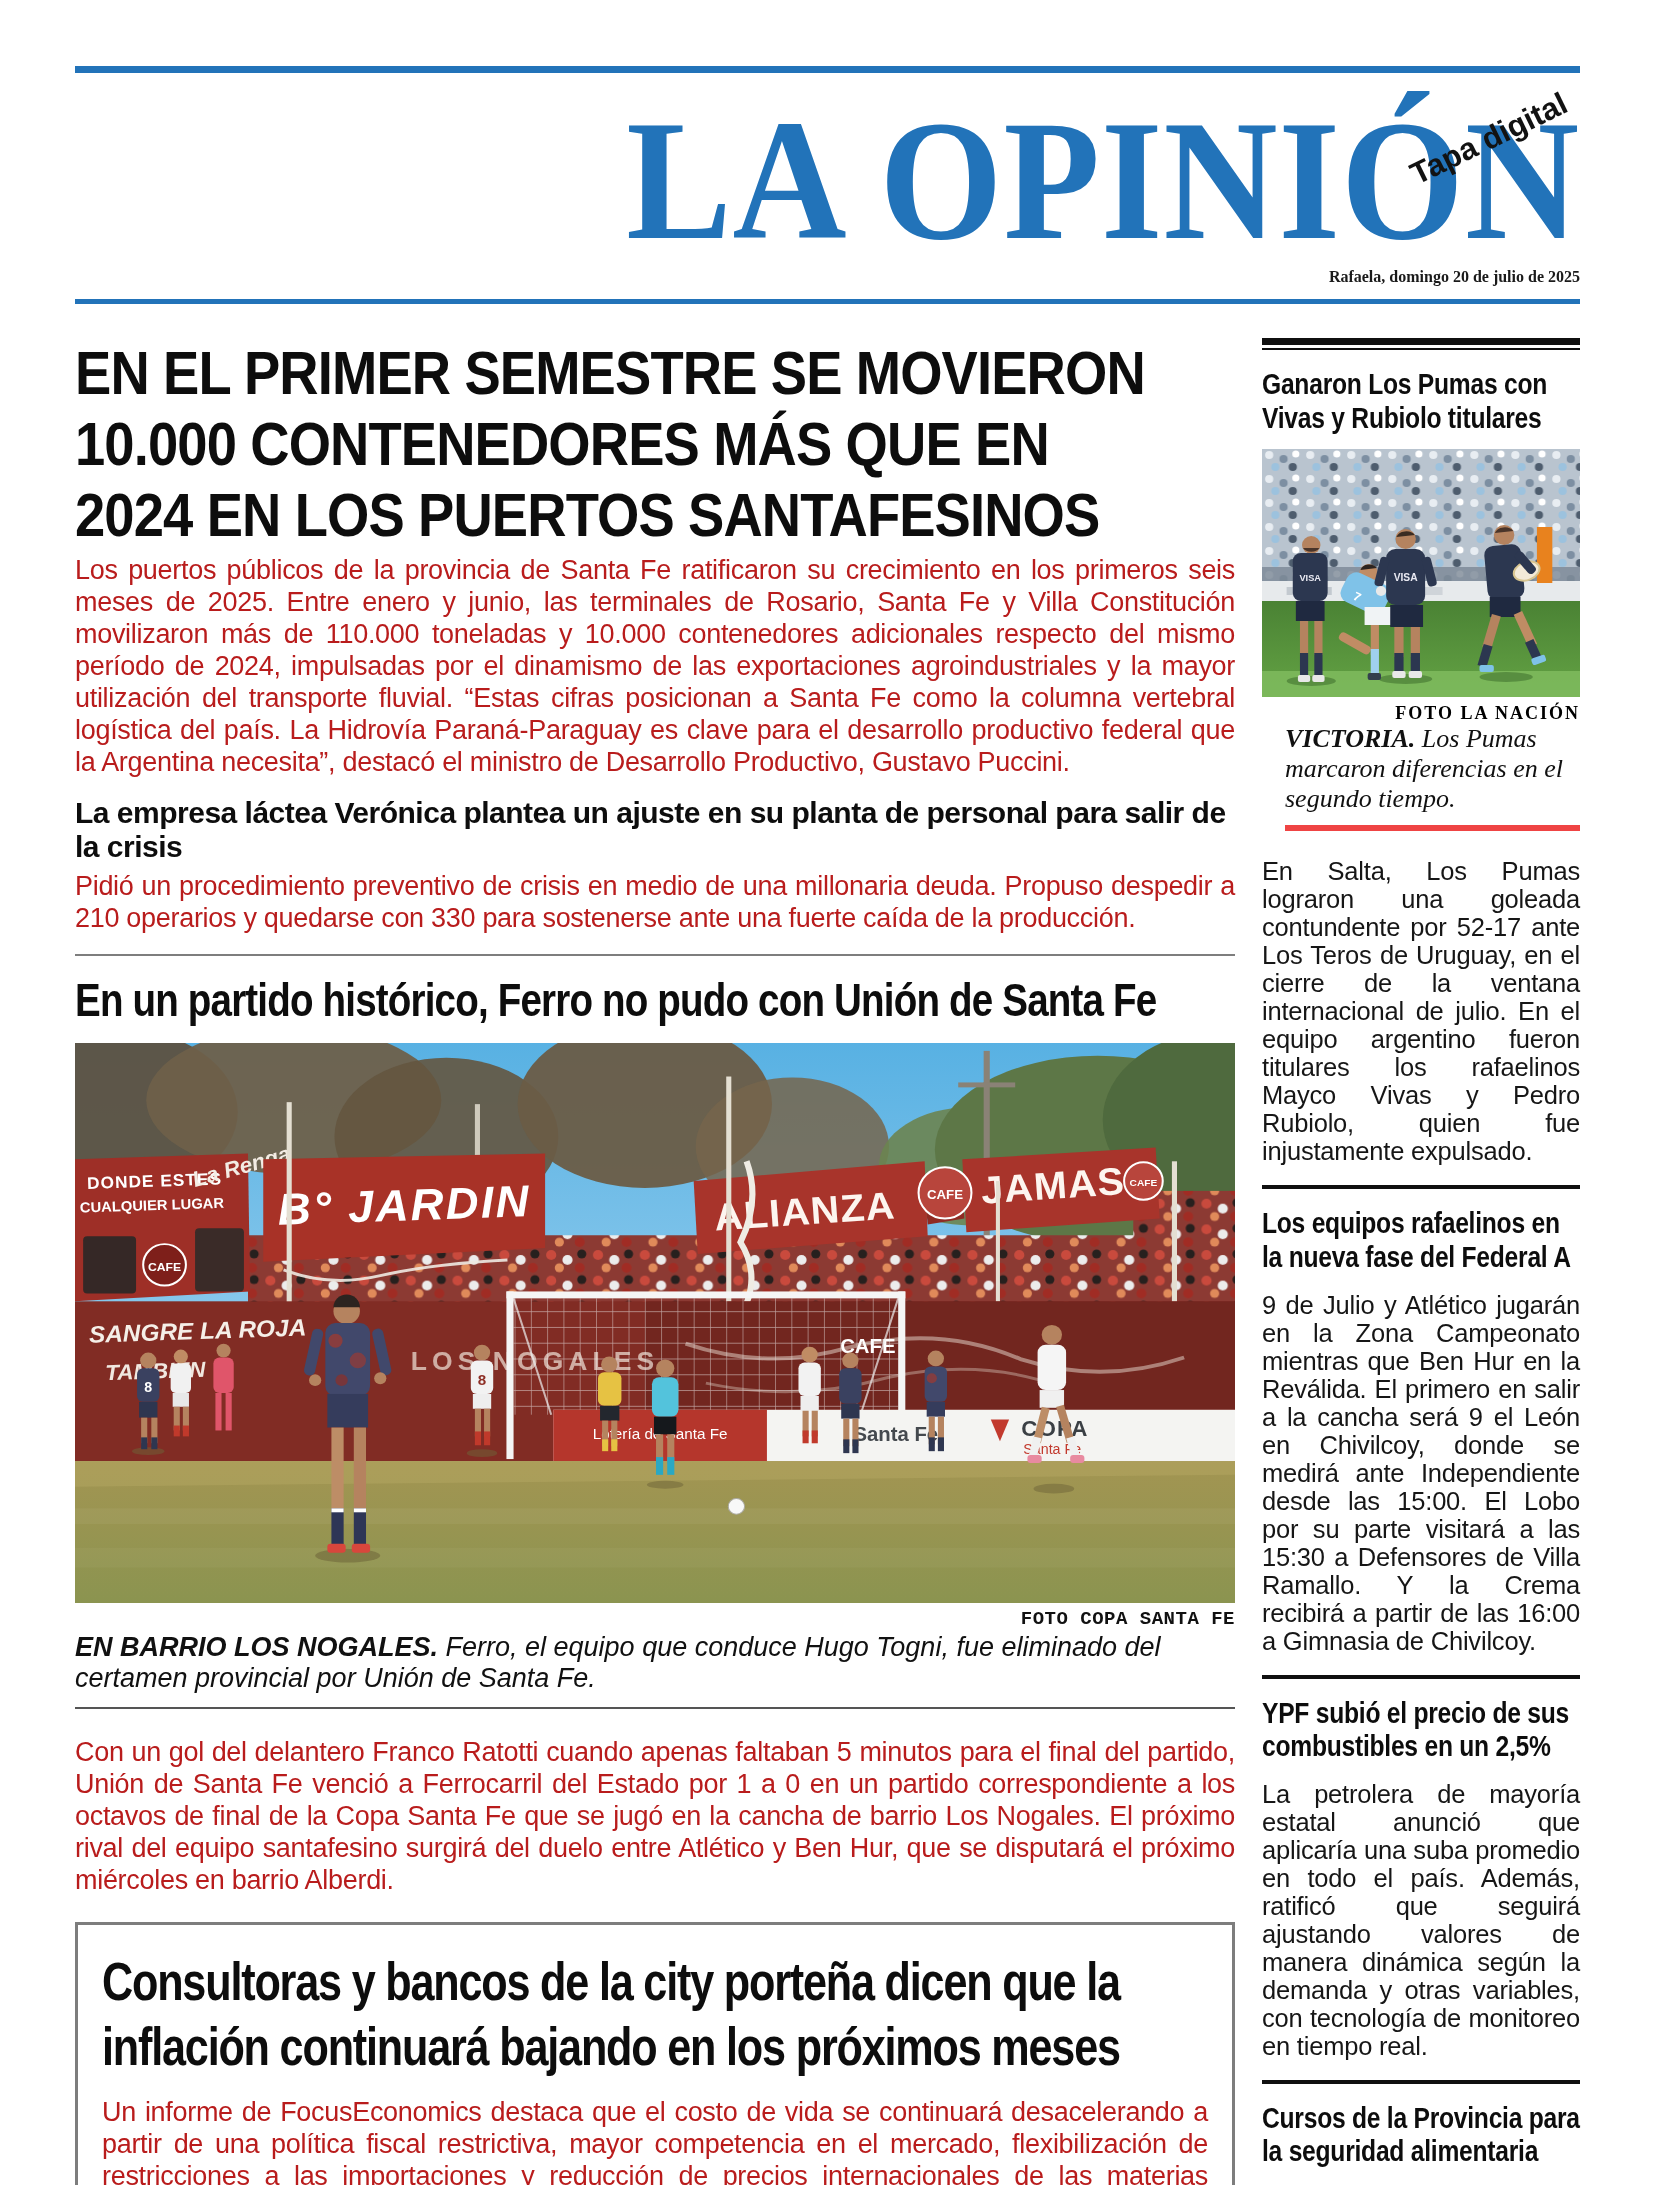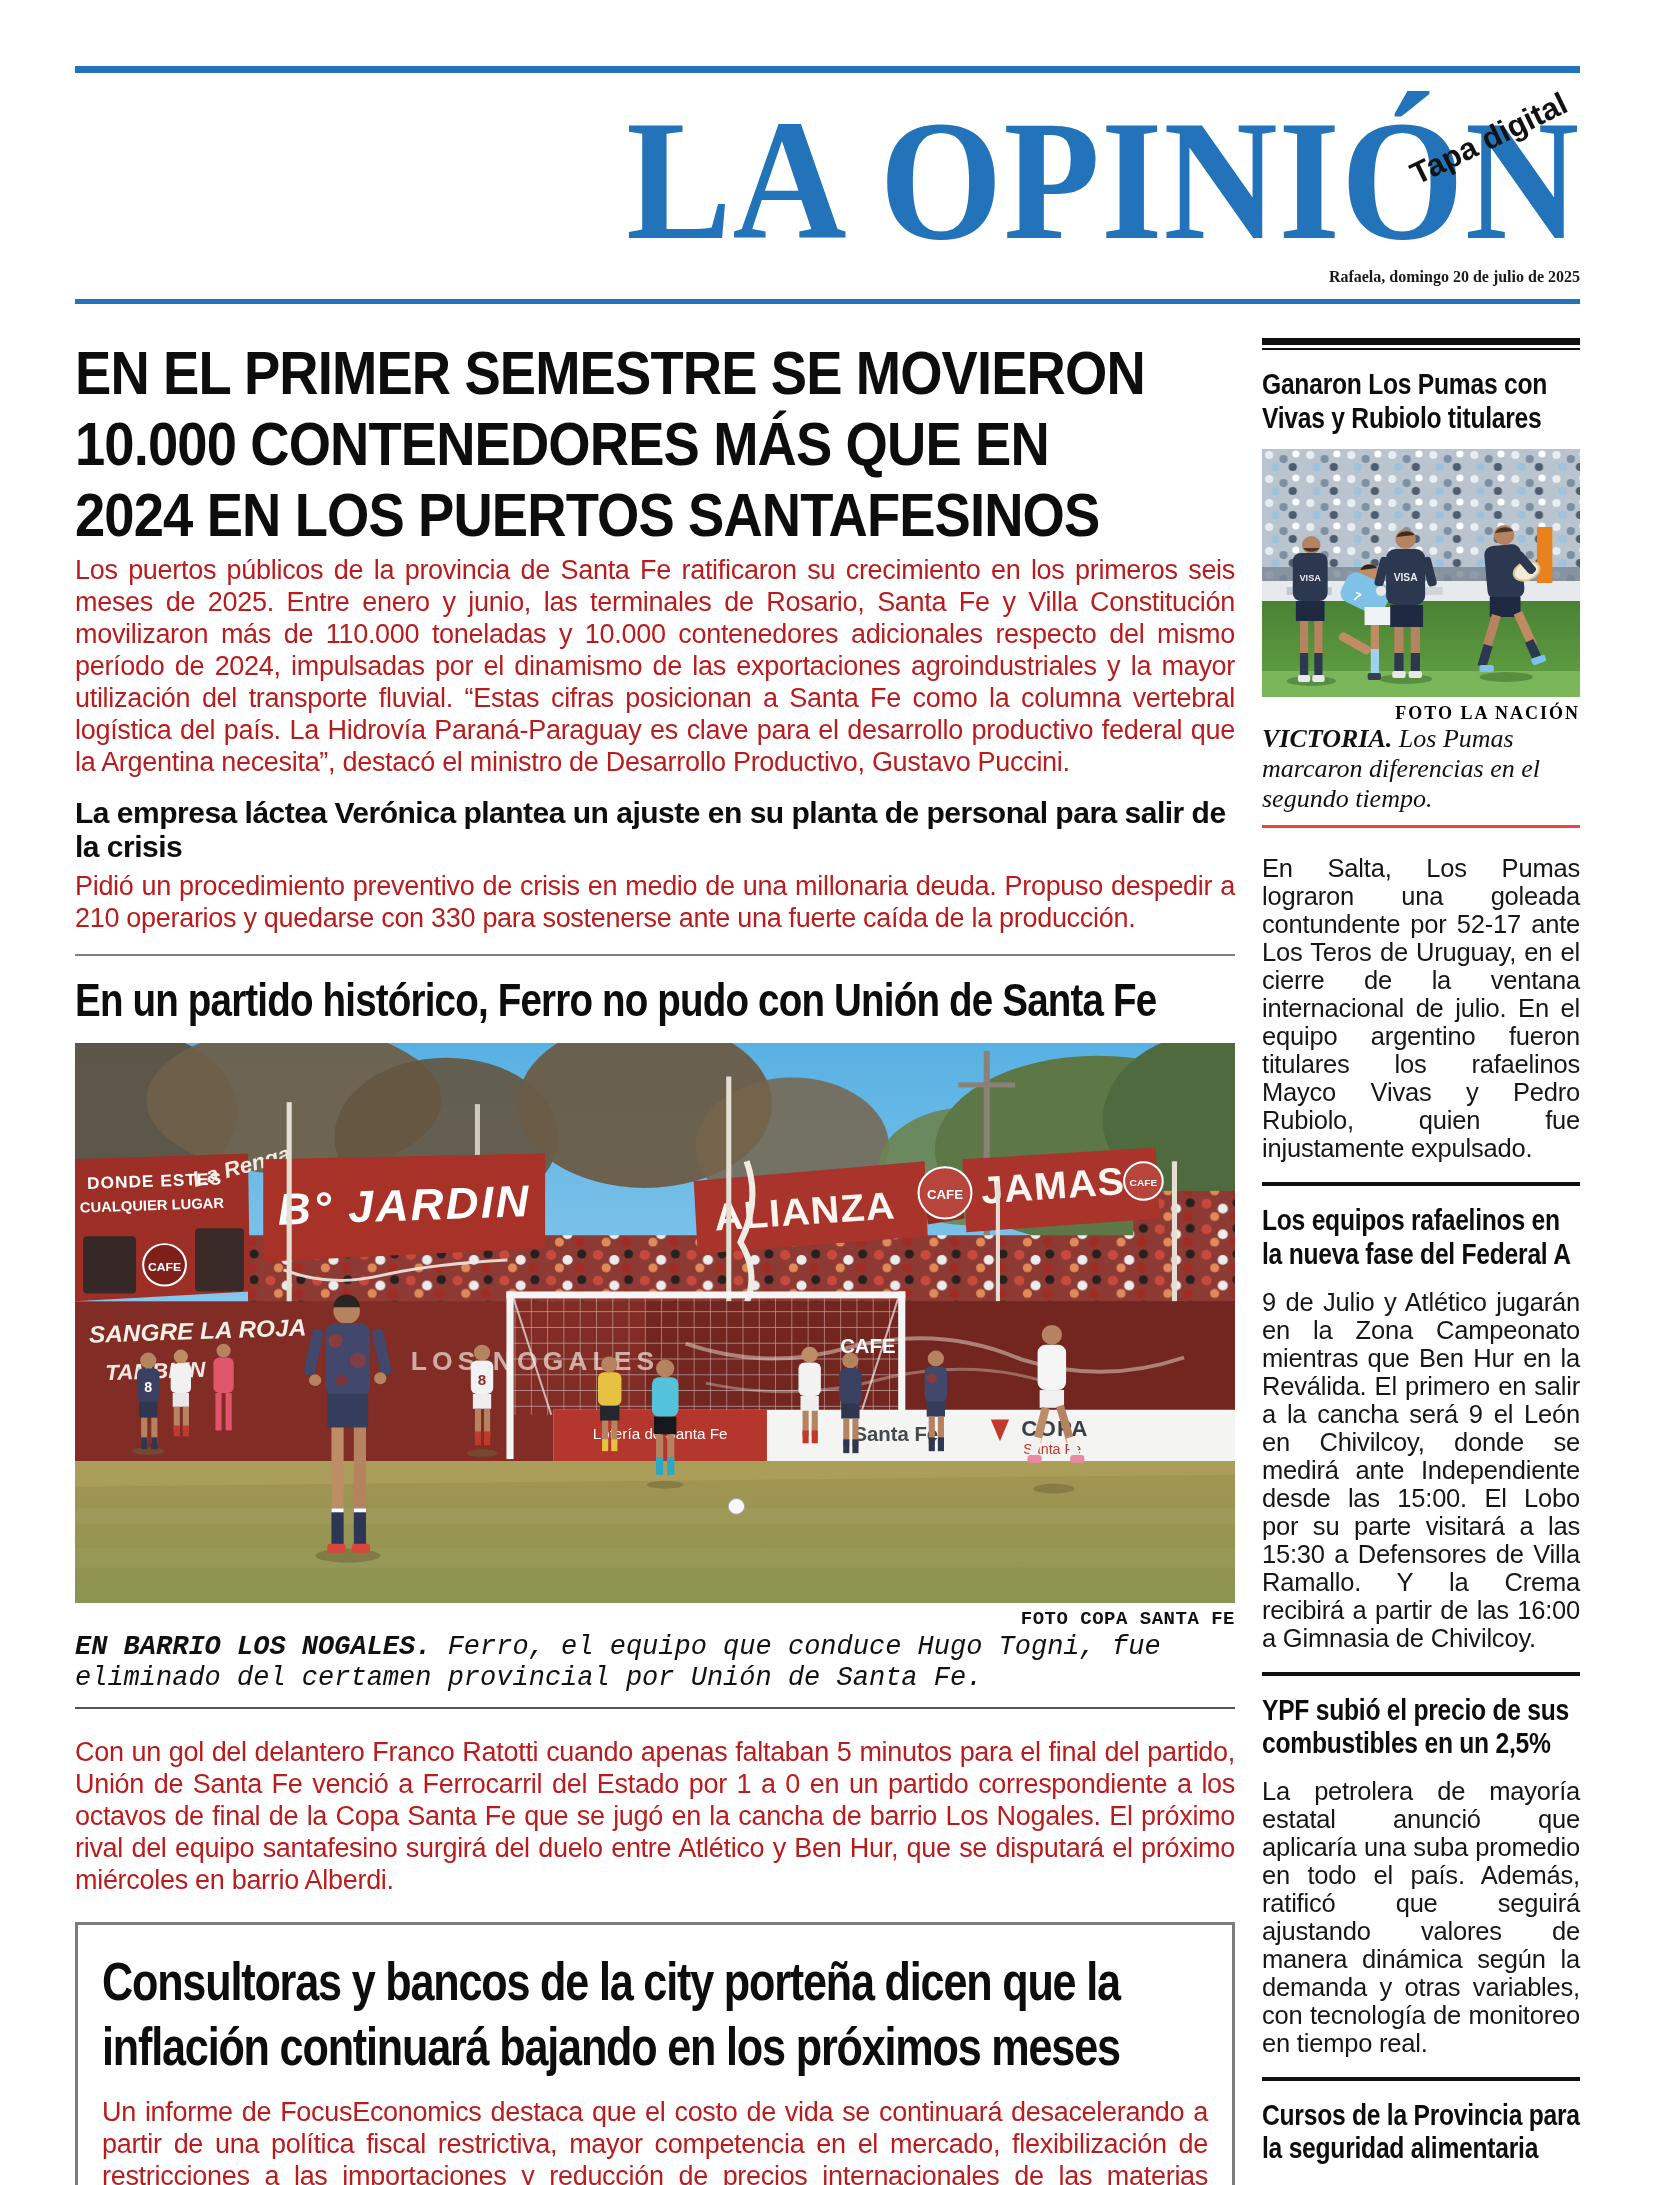--- a/index.html
+++ b/index.html
@@ -45,21 +45,21 @@
   .sub-h{font-size:30px;font-weight:bold;letter-spacing:-0.5px;margin:18px 0 0;color:#0d0d0d;}
   .sub-body{margin-top:6px;}
   .rule-thin{border:none;border-top:2px solid #7e7e7e;margin:20px 0 0;}
   .h-ferro{
     font-weight:bold;font-size:47px;letter-spacing:-1px;color:#0d0d0d;margin:16px 0 0;
     width:122%;transform:scaleX(0.82);transform-origin:left top;white-space:nowrap;
   }
   .photo-main{display:block;width:1160px;height:560px;margin-top:16px;}
   .credit{font-weight:bold;font-size:19px;letter-spacing:0.5px;text-align:right;margin-top:5px;color:#111;font-family:Liberation Mono, monospace;}
   .caption{
-    font-family:Liberation Mono, monospace;font-style:italic;
+    font-family:Liberation Sans, sans-serif;font-style:italic;
     font-size:27px;line-height:1.16;margin-top:2px;color:#111;
     padding-bottom:12px;border-bottom:2px solid #555;
   }
   .caption .cap-lead{font-weight:bold;}
   .match-body{margin-top:18px;}
   .box{border:3px solid #7d7d7d;margin-top:26px;padding:24px 24px 26px;}
   .box-h{
     font-weight:bold;font-size:54px;line-height:1.2;letter-spacing:-1.5px;color:#0d0d0d;margin:0;
     width:125%;transform:scaleX(0.8);transform-origin:left top;
   }
@@ -74,21 +74,21 @@
   }
   .sb-h span{display:block;white-space:nowrap;}
   .sb-photo{display:block;width:318px;height:248px;margin-top:14px;}
   .sb-credit{
     font-family:"Liberation Serif", serif;font-weight:bold;
     font-size:18px;letter-spacing:2px;text-align:right;margin-top:6px;color:#000000;
   }
   .sb-caption{
     font-family:"Liberation Serif", serif;font-style:italic;
     font-size:26px;line-height:1.14;margin-top:0;color:#111;
-    padding-bottom:12px;border-bottom:3px solid #ef4444;
+    padding-bottom:12px;border-bottom:6px solid #ef4444;margin-left:23px;
   }
   .sb-caption .cap-lead{font-weight:bold;}
   .sb-body{
     font-size:25.5px;line-height:28px;text-align:justify;
     letter-spacing:-0.2px;color:#161616;margin:16px 0 0;
   }
 </style>
 </head>
 <body>
 

